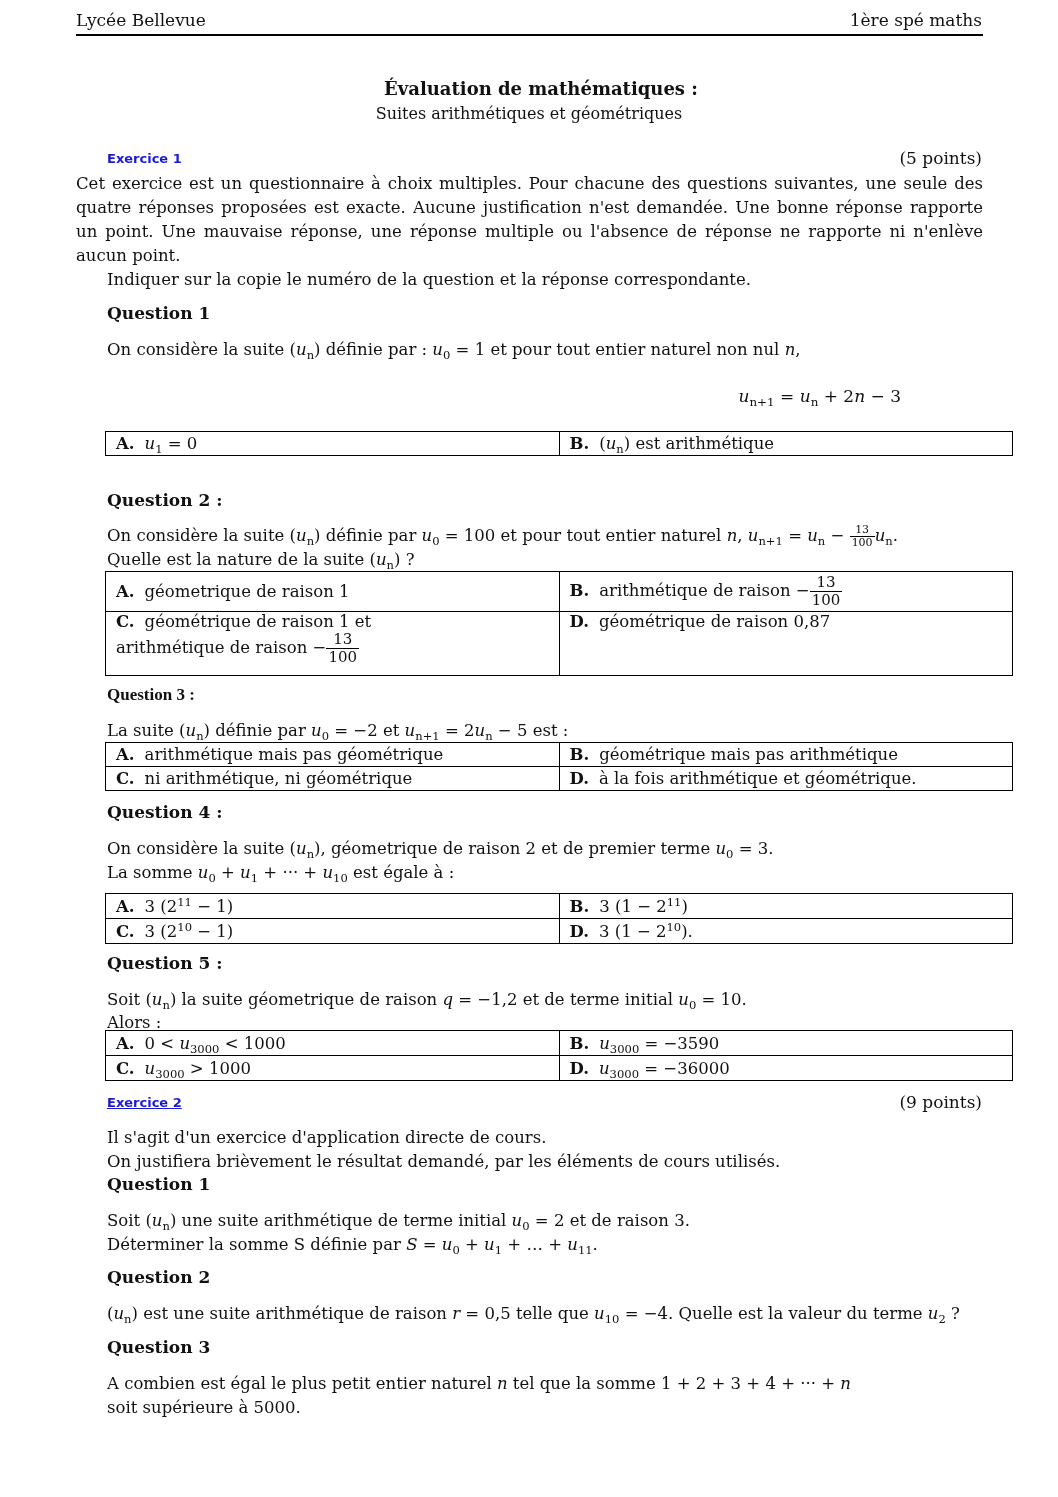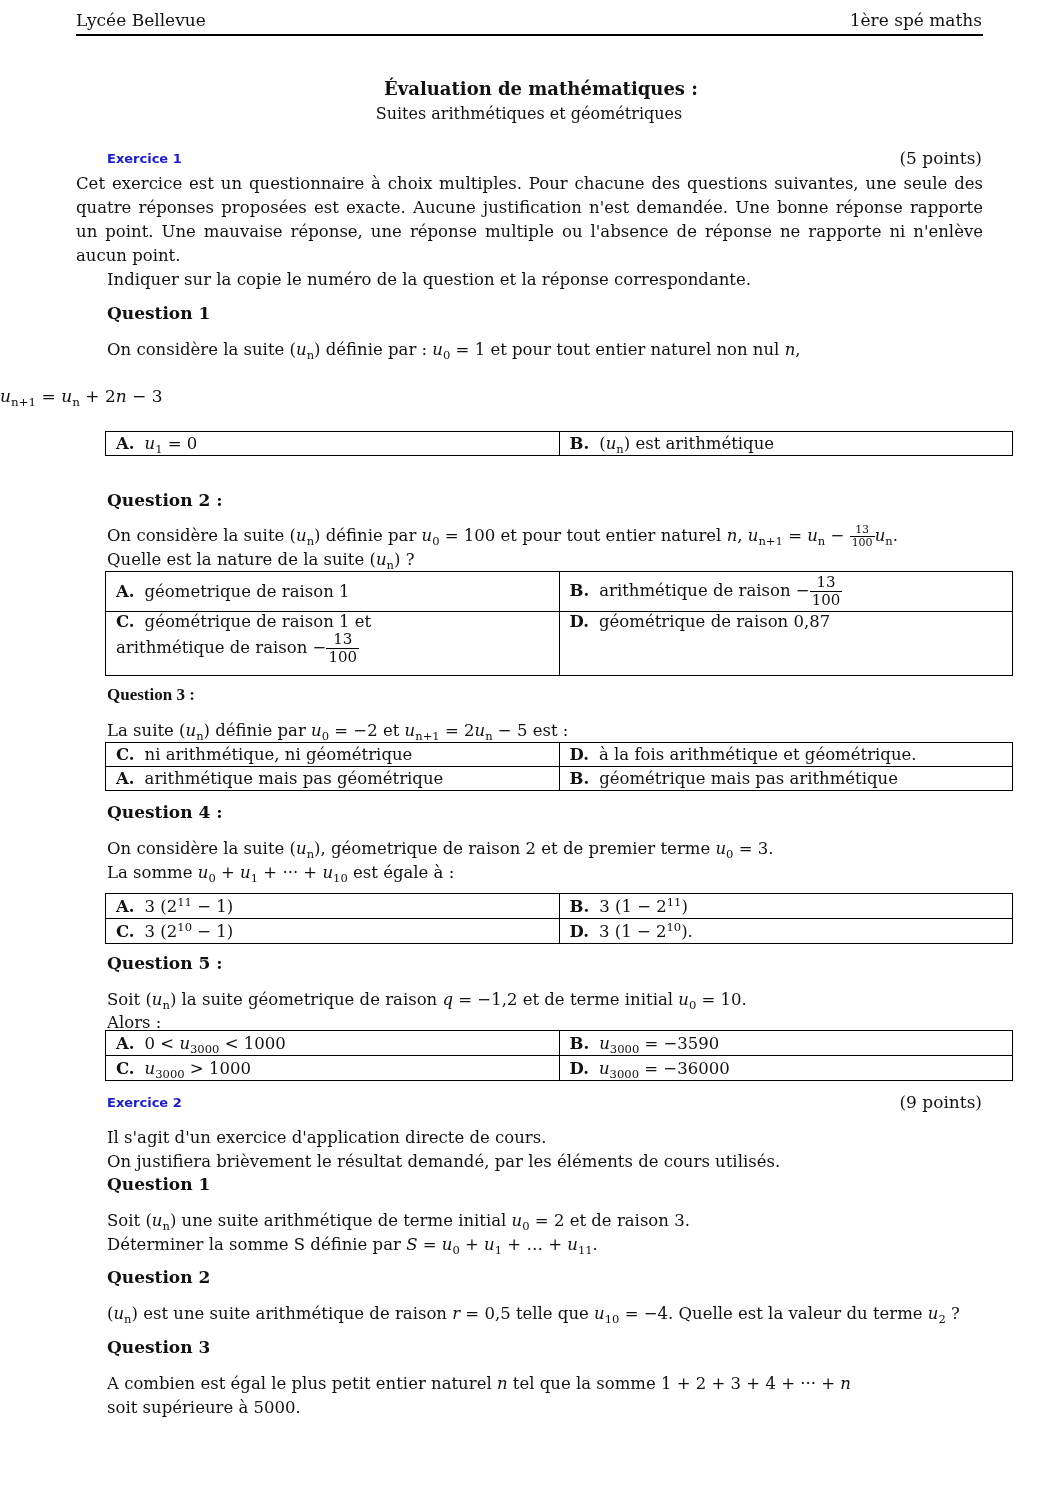--- a/index.html
+++ b/index.html
@@ -8,21 +8,21 @@
   .header-left { left: 76px; top: 10px; font-size: 17px; }
   .header-right { right: 76px; top: 10px; font-size: 17px; }
   .header-rule { left: 76px; width: 907px; top: 34px; height: 0; border-top: 2px solid #000; }
   .title { left: 12px; width: 1058px; top: 78px; text-align: center; font-weight: bold; font-size: 18px; }
   .subtitle { left: 0; width: 1058px; top: 104px; text-align: center; font-size: 16px; }
   .exo { left: 107px; font-family: "DejaVu Sans", "Liberation Sans", sans-serif; font-weight: bold; color: #1a1ad6; font-size: 13px; }
   .pts { right: 76px; font-size: 17px; }
   .para { left: 76px; width: 907px; line-height: 24px; text-align: justify; font-size: 16.5px; }
   .indent { left: 107px; width: 876px; font-size: 16.5px; line-height: 24px; }
   .qtitle { left: 107px; font-weight: bold; font-size: 17px; }
-  .center { left: 0; width: 901px; text-align: left; font-size: 17px; }
+  .center { left: 0; width: 901px; text-align: right; font-size: 17px; }
   table.mcq { position: absolute; left: 105px; width: 908px; border-collapse: collapse; font-size: 16.5px; }
   table.mcq td { border: 1.5px solid #000; padding: 0 10px; width: 50%; vertical-align: middle; }
   table.mcq.noinner td { border-top: none; border-bottom: none; }
   table.mcq.noinner { border: 1.5px solid #000; }
   .lbl { font-weight: bold; margin-right: 10px; }
   i.m { font-style: italic; }
   sub, sup { font-size: 70%; line-height: 0; }
   .frac { display: inline-block; vertical-align: middle; text-align: center; font-size: 15px; line-height: 17px; }
   .frac > span { display: block; padding: 0 2px; }
   .frac > span.den { border-top: 1.2px solid #000; }
@@ -69,26 +69,26 @@
     <td style="vertical-align:top;"><span class="lbl">D.</span><span>géométrique de raison 0,87</span></td>
   </tr>
 </tbody>
   </table>
 
 <div class="abs qtitle" style="top:685px;font-family:Liberation Serif, serif;">Question 3 :</div>
 <div class="abs indent" style="top:719px;">La suite (<i class="m">u</i><sub>n</sub>) définie par <i class="m">u</i><sub>0</sub> = −2 et <i class="m">u</i><sub>n+1</sub> = 2<i class="m">u</i><sub>n</sub> − 5 est :</div>
 <table class="mcq" style="top:742px;">
   <tbody>
       <tr style="height:24px;">
+    <td><span class="lbl">A.</span><span>arithmétique mais pas géométrique</span></td>
+    <td><span class="lbl">B.</span><span>géométrique mais pas arithmétique</span></td>
+  </tr>
+  <tr style="height:24px;">
     <td><span class="lbl">C.</span><span>ni arithmétique, ni géométrique</span></td>
     <td><span class="lbl">D.</span><span>à la fois arithmétique et géométrique.</span></td>
-  </tr>
-  <tr style="height:24px;">
-    <td><span class="lbl">A.</span><span>arithmétique mais pas géométrique</span></td>
-    <td><span class="lbl">B.</span><span>géométrique mais pas arithmétique</span></td>
   </tr>
 </tbody>
   </table>
 
 <div class="abs qtitle" style="top:802px;">Question 4 :</div>
 <div class="abs indent" style="top:837px;">On considère la suite (<i class="m">u</i><sub>n</sub>), géometrique de raison 2 et de premier terme <i class="m">u</i><sub>0</sub> = 3.</div>
 <div class="abs indent" style="top:861px;">La somme <i class="m">u</i><sub>0</sub> + <i class="m">u</i><sub>1</sub> + ··· + <i class="m">u</i><sub>10</sub> est égale à :</div>
 <table class="mcq" style="top:893px;">
   <tbody>
       <tr style="height:25px;">
@@ -111,21 +111,21 @@
     <td><span class="lbl">A.</span><span>0 &lt; <i class="m">u</i><sub>3000</sub> &lt; 1000</span></td>
     <td><span class="lbl">B.</span><span><i class="m">u</i><sub>3000</sub> = −3590</span></td>
   </tr>
   <tr style="height:25px;">
     <td><span class="lbl">C.</span><span><i class="m">u</i><sub>3000</sub> &gt; 1000</span></td>
     <td><span class="lbl">D.</span><span><i class="m">u</i><sub>3000</sub> = −36000</span></td>
   </tr>
 </tbody>
   </table>
 
-<div class="abs exo" style="top:1095px;">Exercice   2</div>
+<div class="abs exo" style="top:1095px;text-decoration:underline;">Exercice   2</div>
 <div class="abs pts" style="top:1092px;">(9 points)</div>
 <div class="abs indent" style="top:1126px;">Il s'agit d'un exercice d'application directe de cours.</div>
 <div class="abs indent" style="top:1150px;">On justifiera brièvement le résultat demandé, par les éléments de cours utilisés.</div>
 
 <div class="abs qtitle" style="top:1174px;">Question 1</div>
 <div class="abs indent" style="top:1209px;">Soit (<i class="m">u</i><sub>n</sub>) une suite arithmétique de terme initial <i class="m">u</i><sub>0</sub> = 2 et de raison 3.</div>
 <div class="abs indent" style="top:1233px;">Déterminer la somme S définie par <i class="m">S</i> = <i class="m">u</i><sub>0</sub> + <i class="m">u</i><sub>1</sub> + … + <i class="m">u</i><sub>11</sub>.</div>
 
 <div class="abs qtitle" style="top:1267px;">Question 2</div>
 <div class="abs indent" style="top:1302px;">(<i class="m">u</i><sub>n</sub>) est une suite arithmétique de raison <i class="m">r</i> = 0,5 telle que <i class="m">u</i><sub>10</sub> = −4. Quelle est la valeur du terme <i class="m">u</i><sub>2</sub> ?</div>

